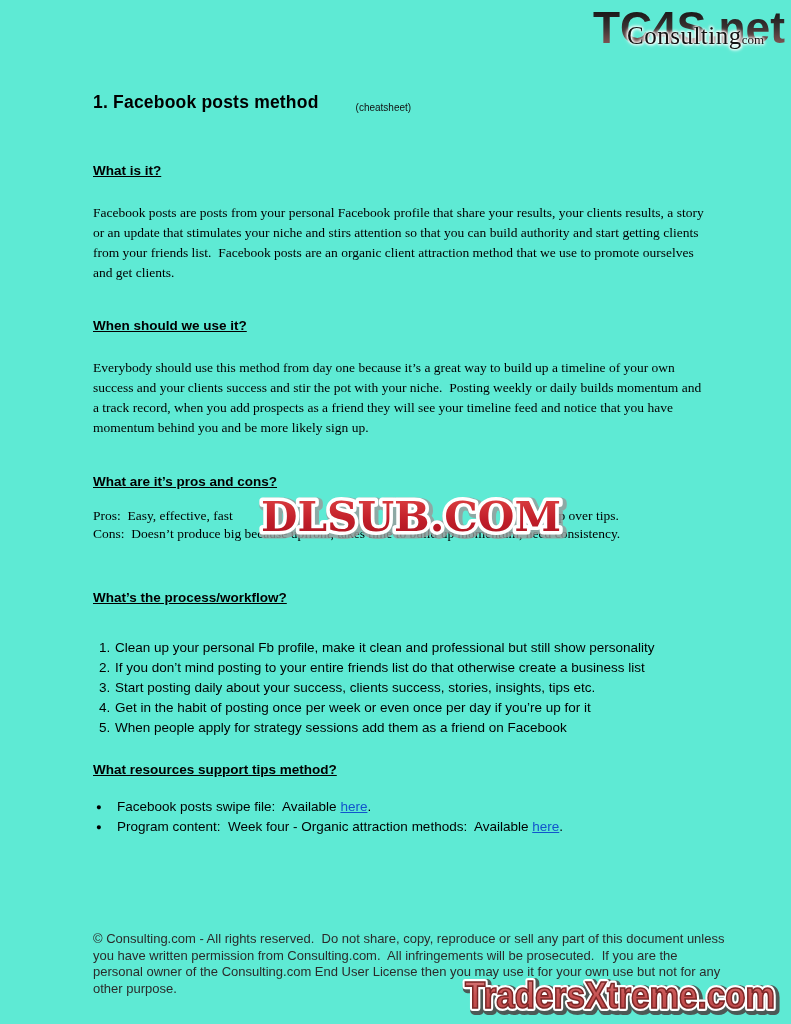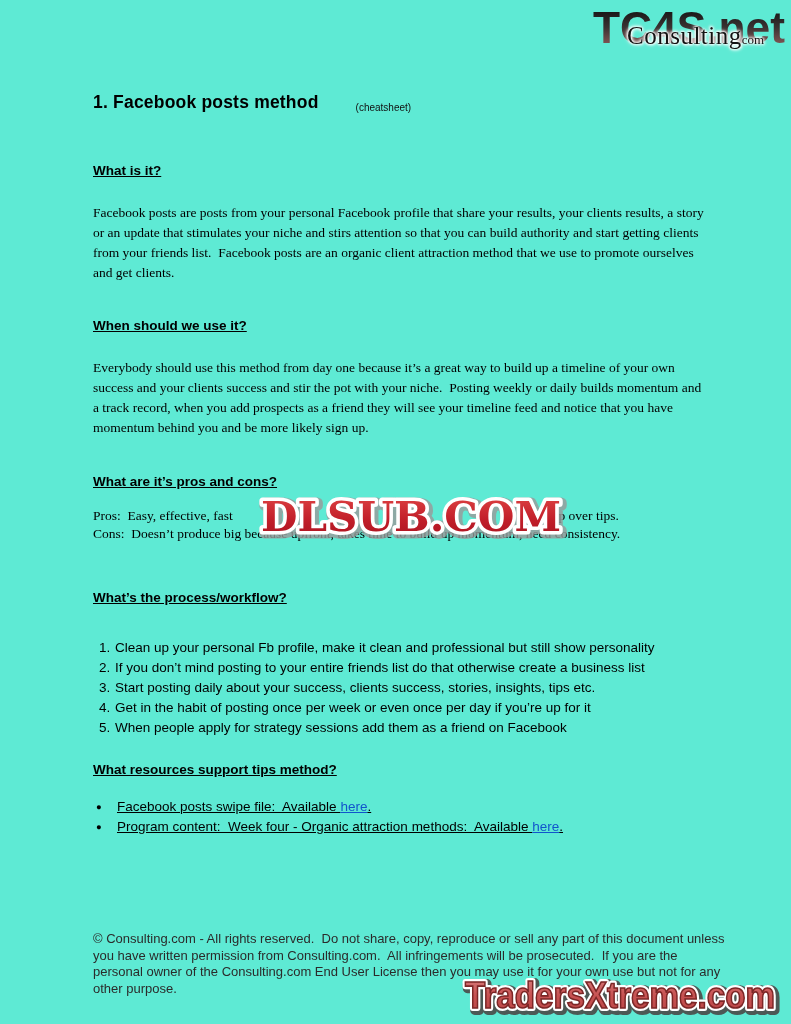--- a/index.html
+++ b/index.html
@@ -51,21 +51,21 @@
   }
   .workflow-list li{padding-left:1px;white-space:pre-wrap;}
   .h-resources{top:762px;}
   .resources-list{
     top:797px;left:93px;width:620px;
     margin:0;padding:0;list-style:none;
     font-size:13.5px;line-height:20px;
   }
   .resources-list li{display:flex;}
   .bullet{flex:none;width:21px;font-size:9.5px;line-height:20px;padding-left:3px;}
-  .res-text{white-space:pre-wrap;text-decoration:underline;}
+  .res-text{white-space:pre-wrap;}
   a.doc-link{color:#1155cc;text-decoration:underline;cursor:pointer;}
   
   .dlsub-wrap{top:488px;left:246px;width:330px;height:62px;z-index:6;text-align:right;}
   
   .footer-text{
     top:931px;left:93px;width:632px;
     font-size:13px;line-height:16.5px;color:#2b2b2b;
     white-space:pre-wrap;
   }
   

